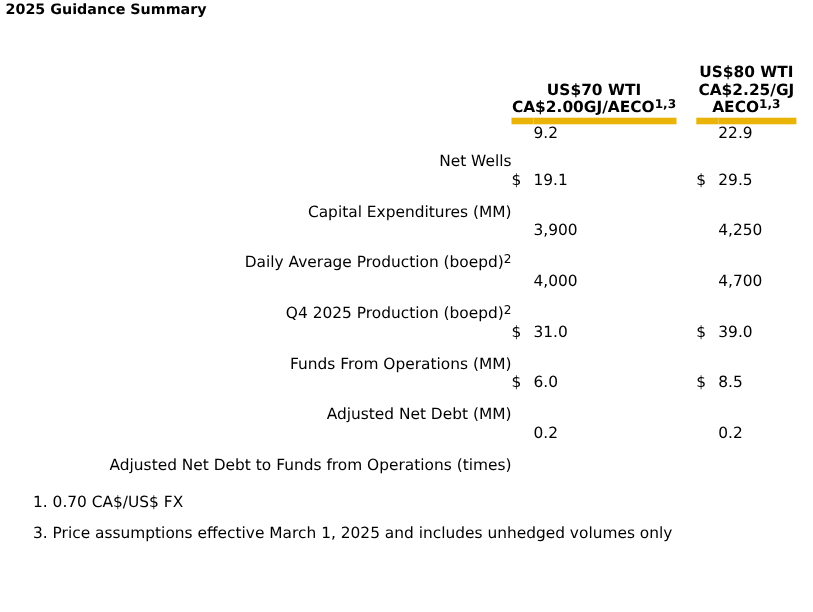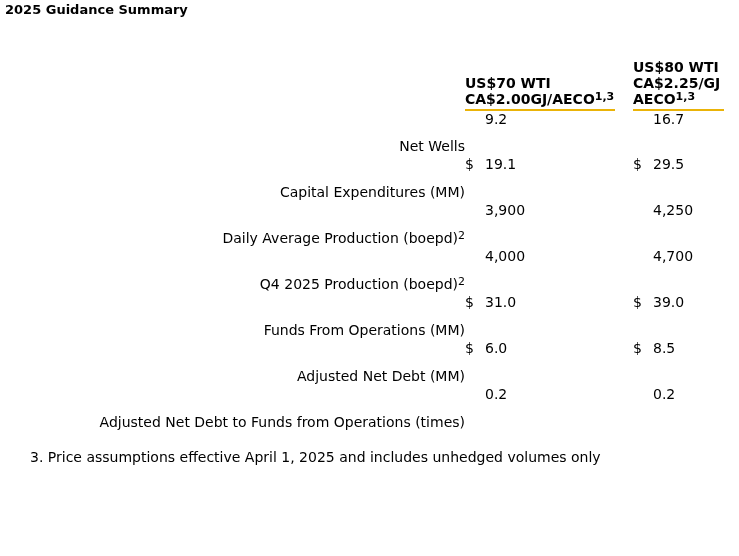--- a/index.html
+++ b/index.html
@@ -32,25 +32,25 @@
   table.guidance th, table.guidance td {
     margin: 0; padding: 0;
     box-sizing: border-box;
     font-size: 14px;
     line-height: 16px;
     overflow: visible;
   }
   th.col-head {
     height: 92px;
     vertical-align: bottom;
-    text-align: left;
+    text-align: center;
     font-weight: bold;
     font-size: 13.5px;
     padding-bottom: 14px;
-    border-bottom: 2px solid #eab308;
+    border-bottom: 6px solid #eab308;
     white-space: nowrap;
   }
   th.no-rule { border-bottom: none; height: 92px; }
   .head-line { line-height: 16px; }
   tr.data-row td { height: 46px; }
   td.row-label {
     vertical-align: bottom;
     text-align: right;
     padding: 0 0 1px 14px;
     white-space: nowrap;
@@ -116,21 +116,21 @@
       </th>
       <th class="no-rule"></th>
     </tr>
 
     <tr class="data-row">
       <td class="row-label"><span>Net Wells</span><span class="sup"></span></td>
       <td class="cur"></td>
       <td class="val">9.2</td>
       <td></td>
       <td class="cur"></td>
-      <td class="val">16.7</td>
+      <td class="val">22.9</td>
       <td></td>
     </tr>
 
     <tr class="data-row">
       <td class="row-label"><span>Capital Expenditures (MM)</span><span class="sup"></span></td>
       <td class="cur">$</td>
       <td class="val">19.1</td>
       <td></td>
       <td class="cur">$</td>
       <td class="val">29.5</td>
@@ -183,16 +183,17 @@
       <td class="val">0.2</td>
       <td></td>
       <td class="cur"></td>
       <td class="val">0.2</td>
       <td></td>
     </tr>
   </tbody>
     </table>
 
   <div class="notes">
-    <div class="note-item"><span>3.</span> <span>Price assumptions effective April 1, 2025 and includes unhedged volumes only</span></div>
+    <div class="note-item" style="margin-top:11px"><span>1.</span> <span>0.70 CA$/US$ FX</span></div>
+    <div class="note-item"><span>3.</span> <span>Price assumptions effective March 1, 2025 and includes unhedged volumes only</span></div>
   </div>
 
 </div>
 
 </body></html>

